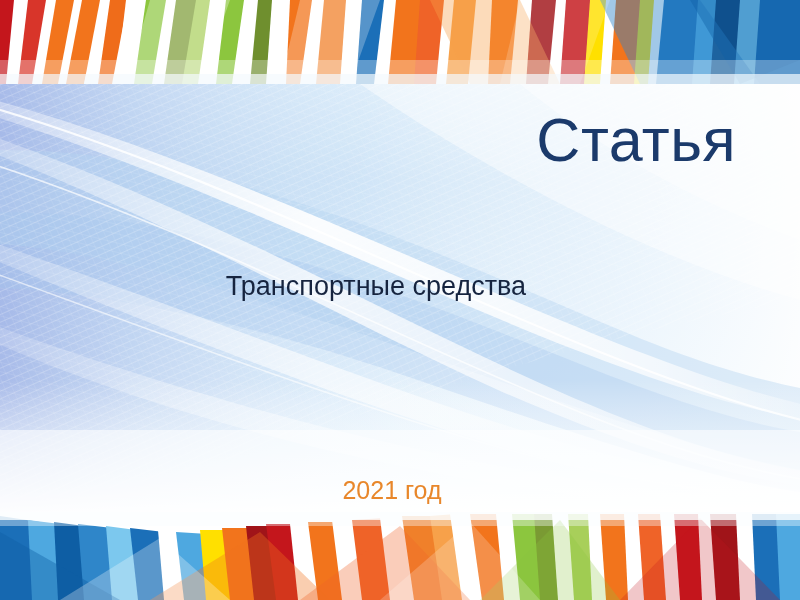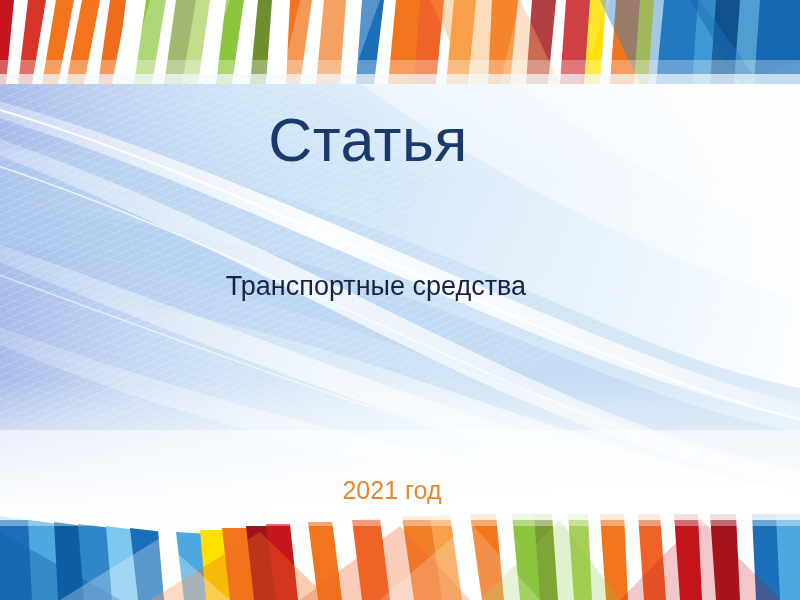--- a/index.html
+++ b/index.html
@@ -41,21 +41,21 @@
     top: 512px;
     height: 88px;
   }
 
   
   .title-box {
     position: absolute;
     left: 0;
     top: 108px;
     width: 736px;
-    text-align: center;
+    text-align: right;
   }
   .title-text {
     display: inline-block;
     font-family: "Liberation Sans", sans-serif;
     font-size: 61px;
     font-weight: 400;
     line-height: 1.05;
     letter-spacing: 0.5px;
     color: #1b3a6b;
     white-space: nowrap;

